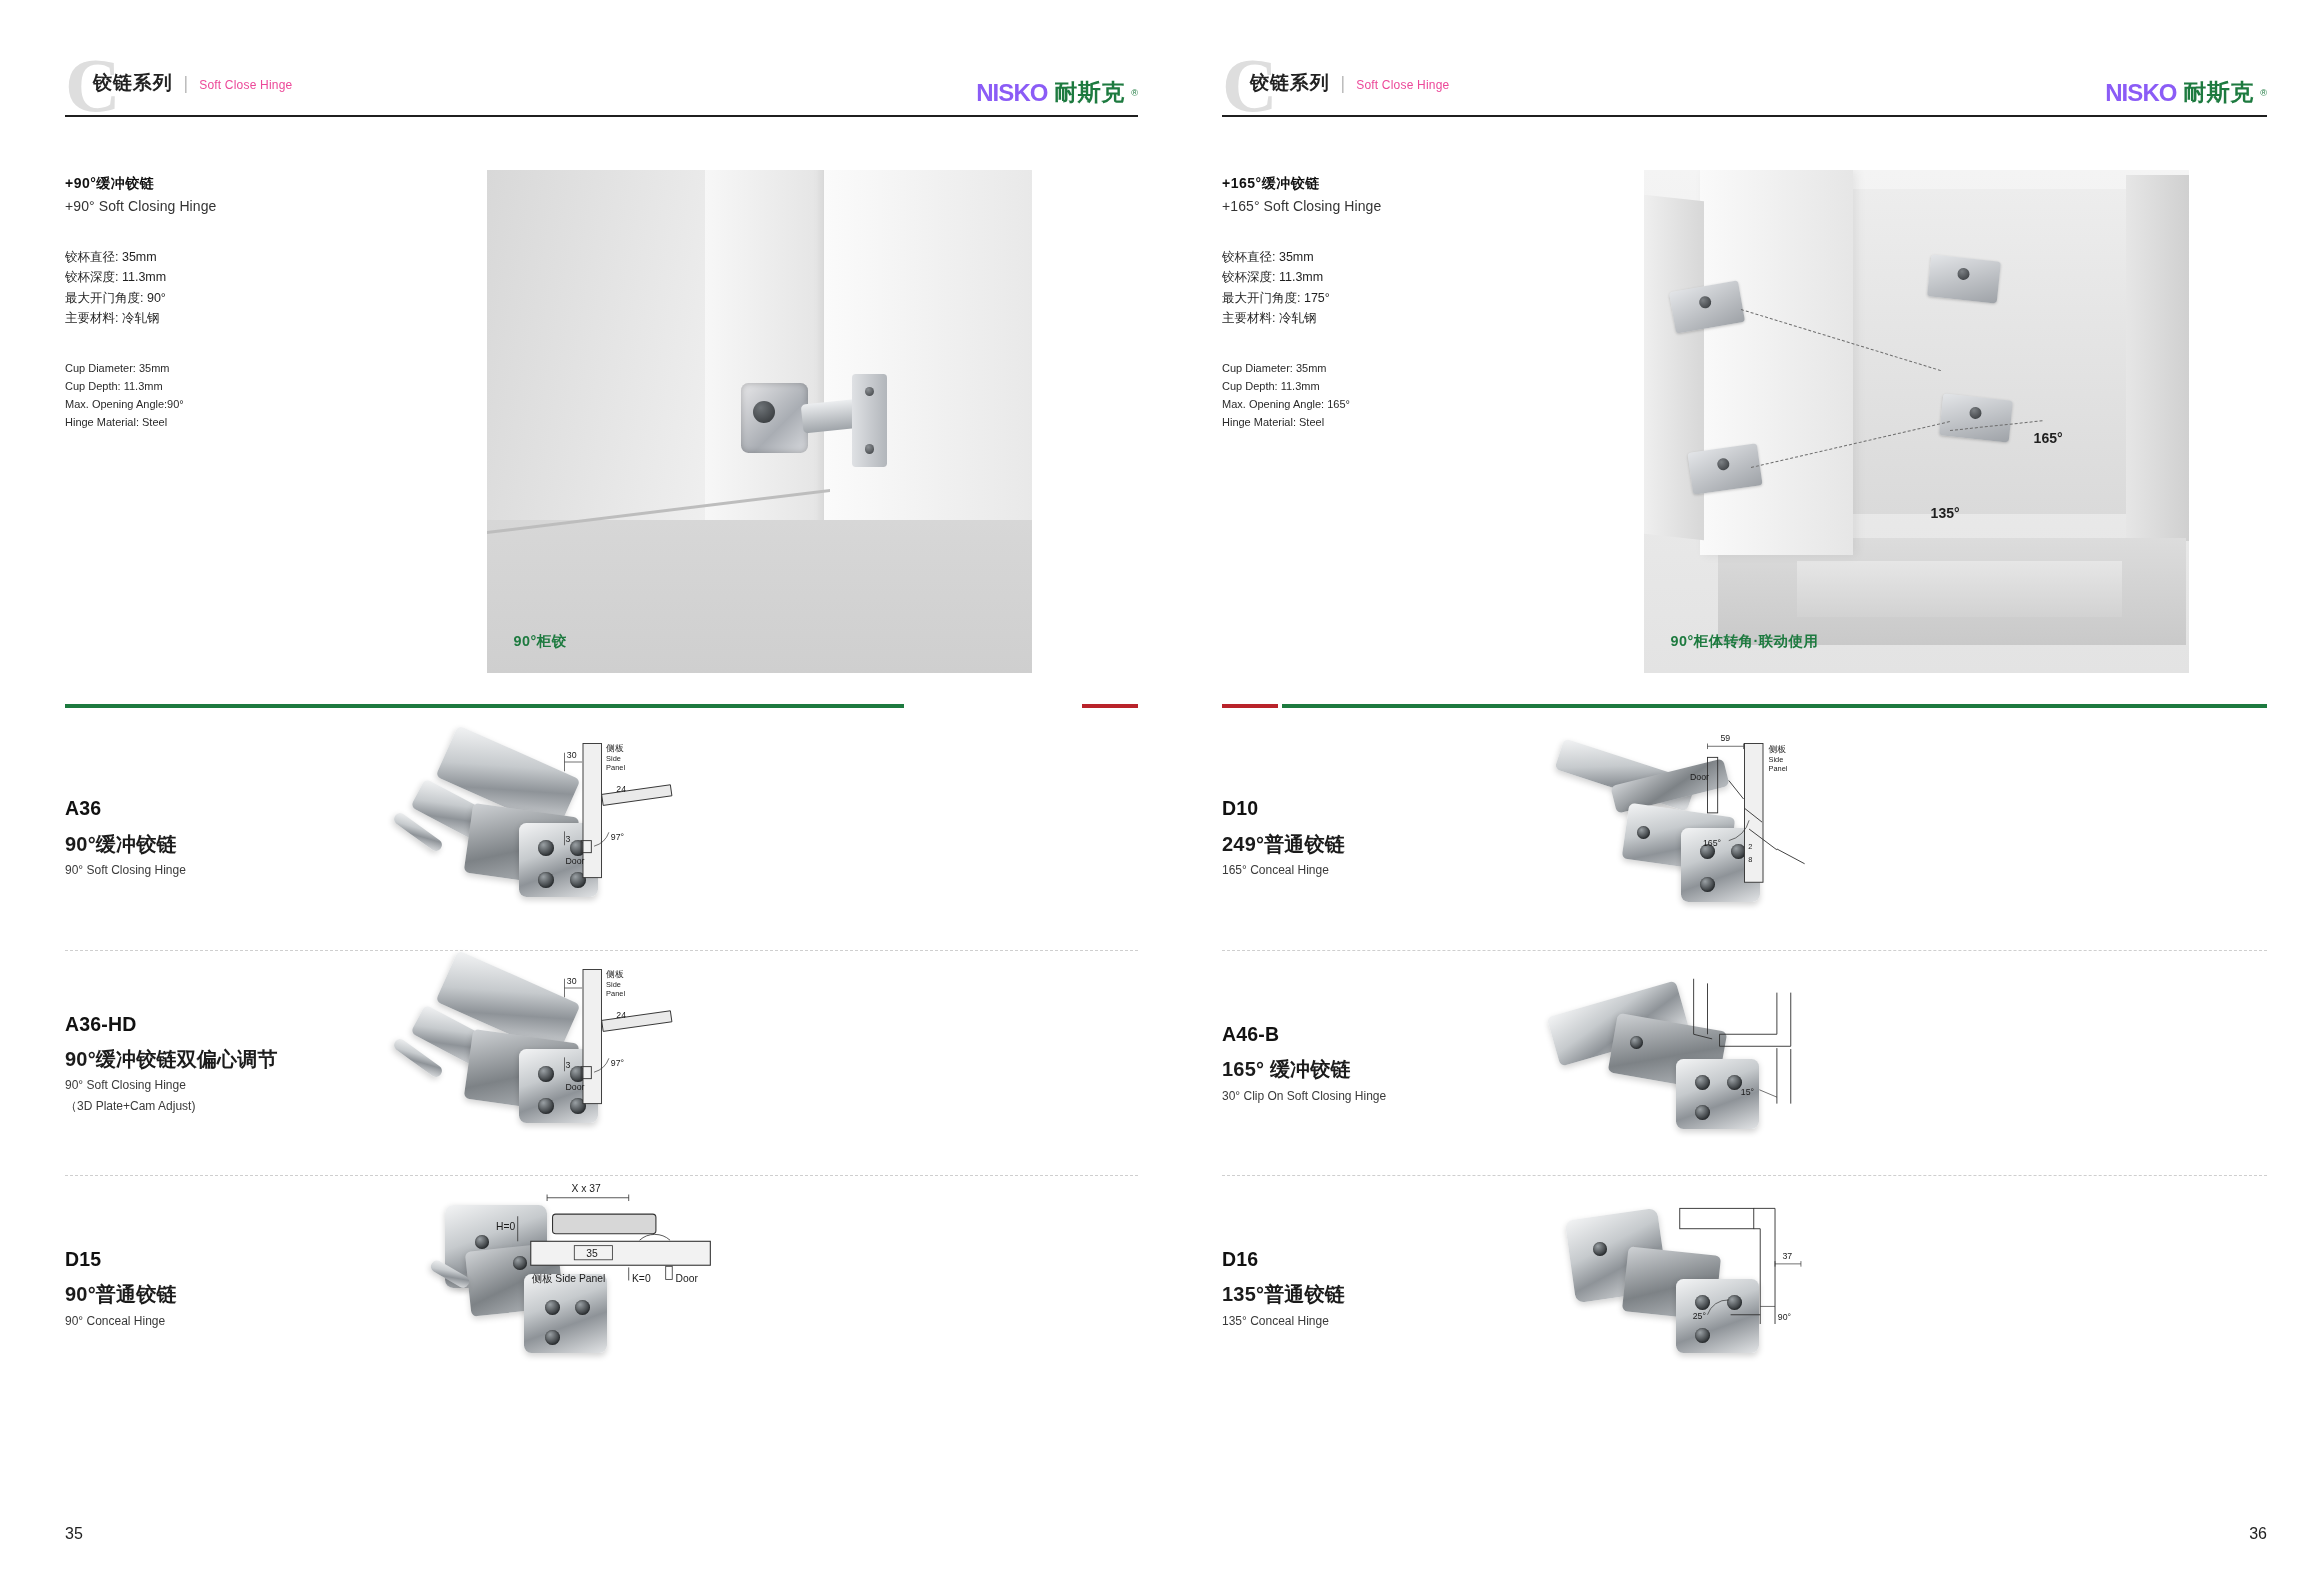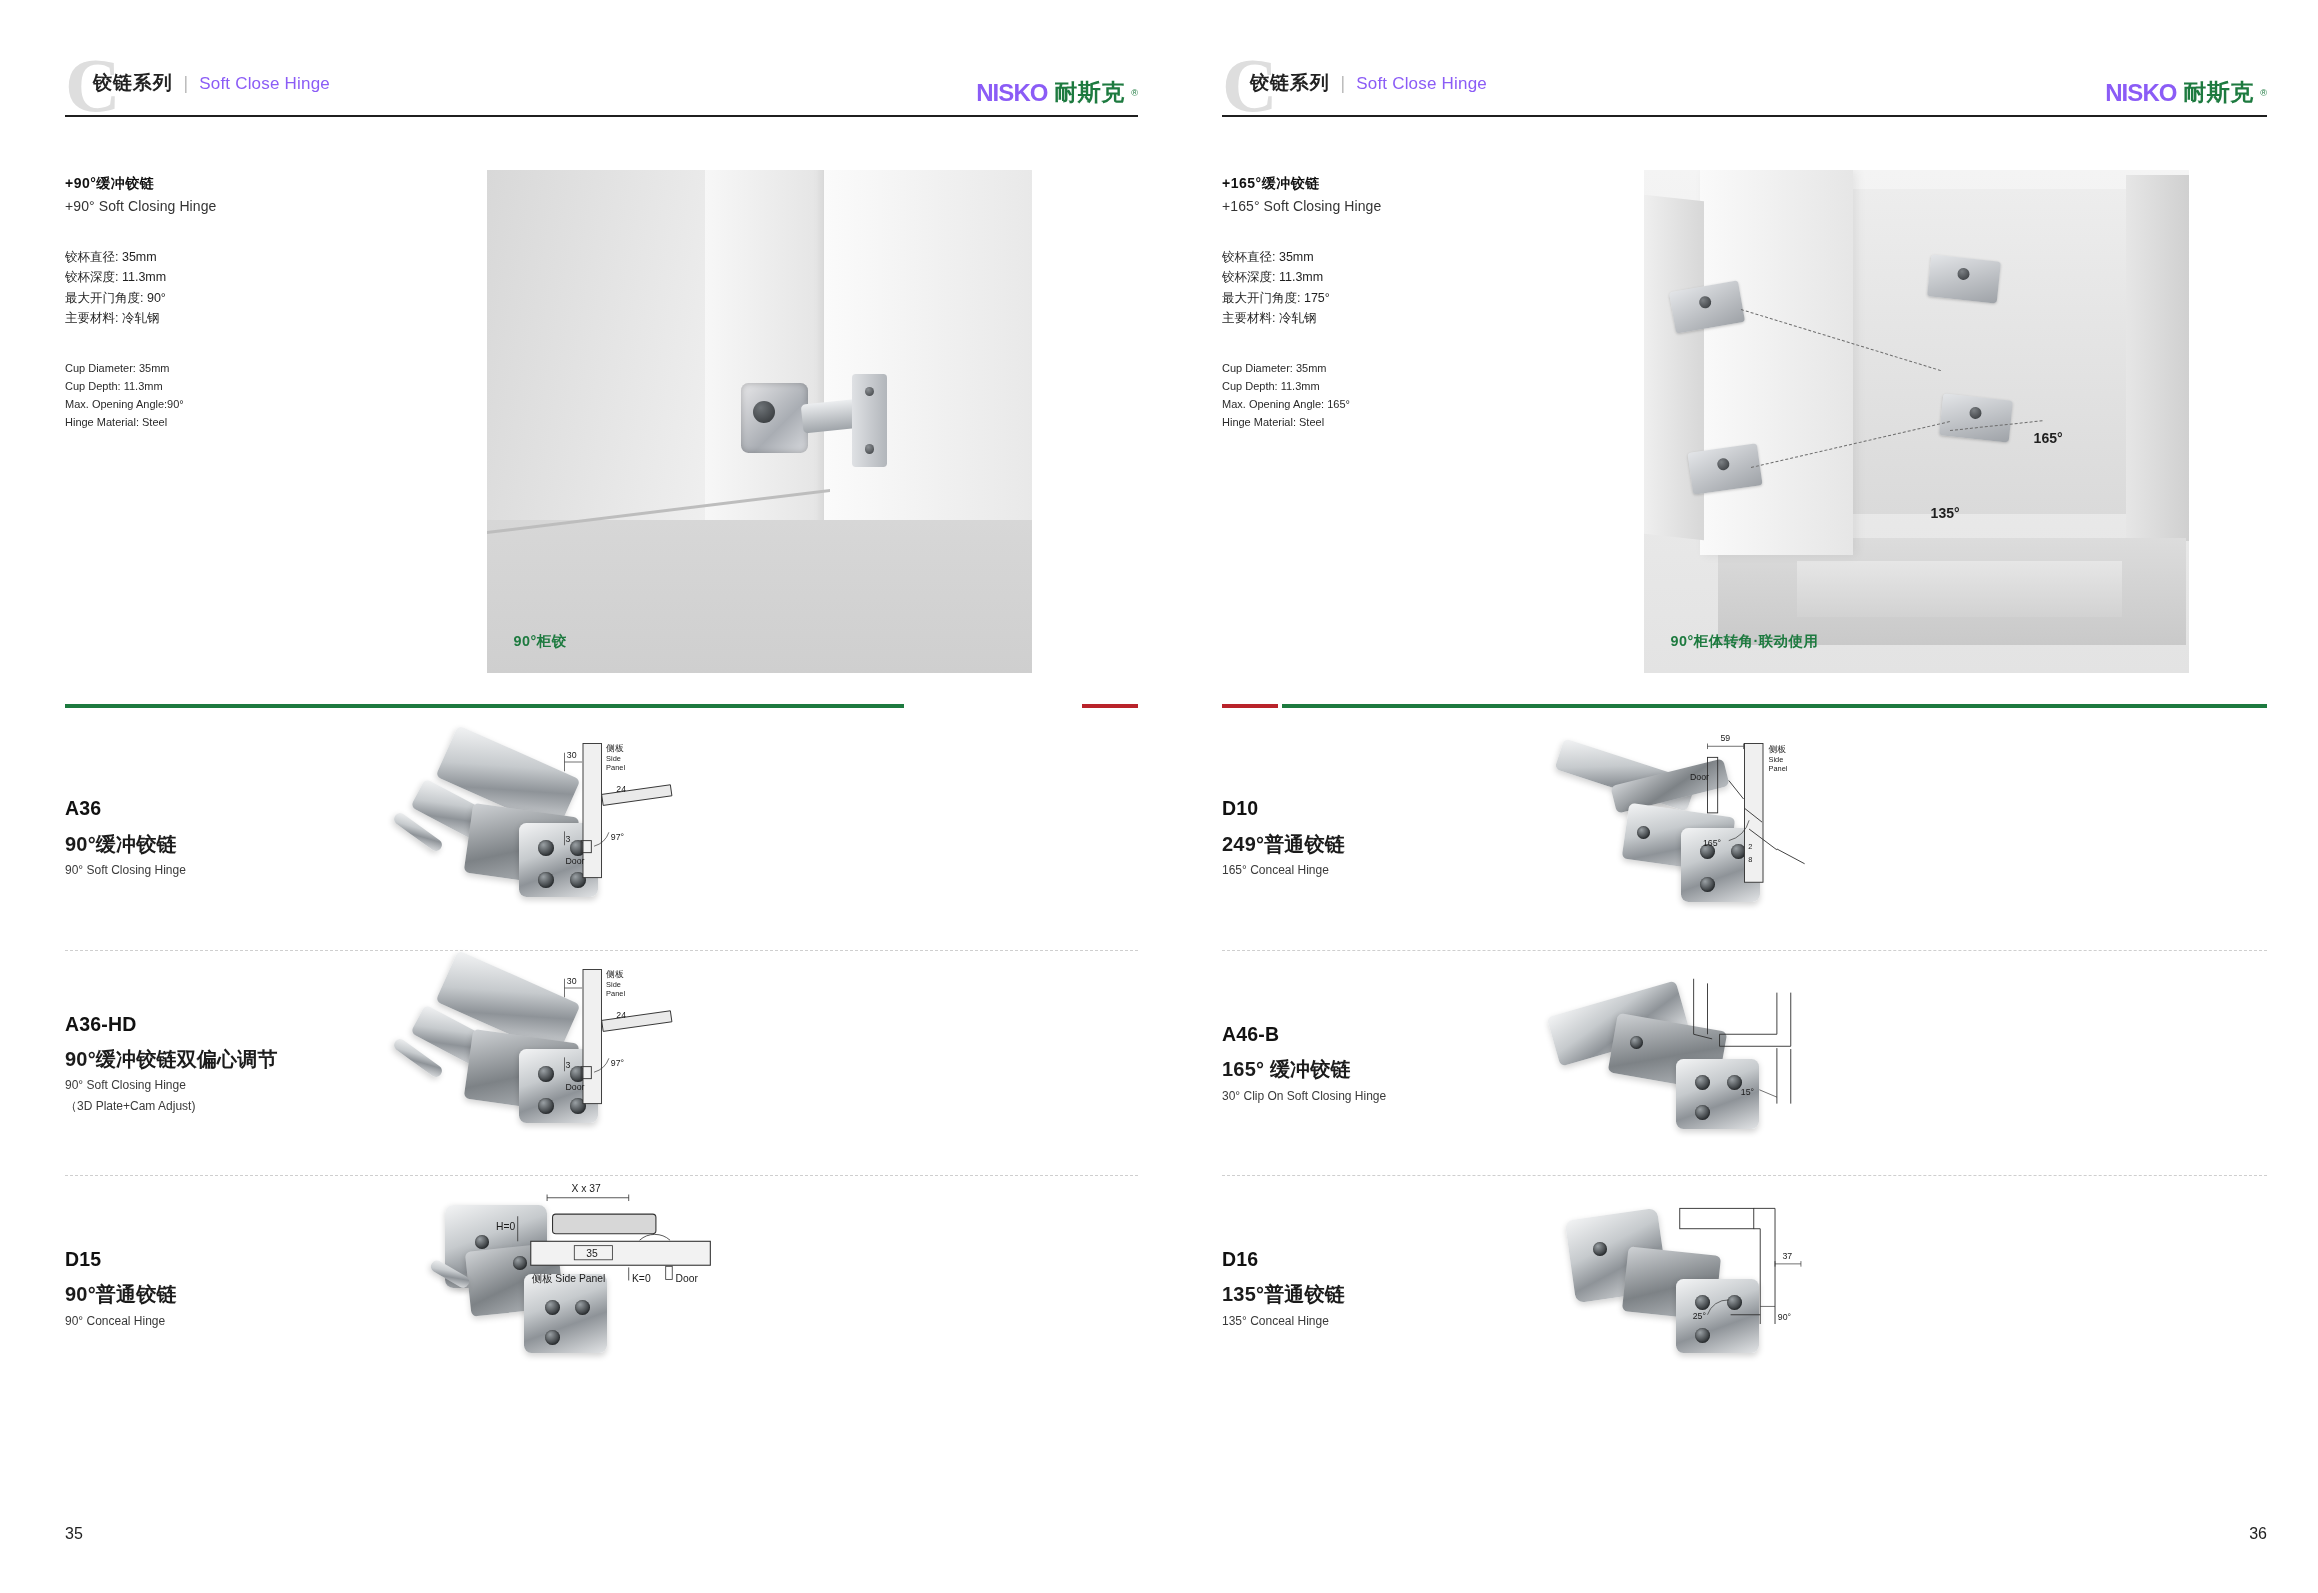--- a/index.html
+++ b/index.html
@@ -21,21 +21,21 @@
     position: absolute; left: 0; top: 4.6px;
     font-size: 77px; line-height: 1; font-weight: 700;
     color: #dedede; font-family: "Liberation Serif", serif;
   }
   .hdr-titles {
     position: absolute; left: 28px; top: 28px;
     display: flex; align-items: baseline; gap: 11px;
   }
   .hdr-cn { font-size: 19px; font-weight: 700; letter-spacing: 0.9px; color: #222; }
   .hdr-sep { color: #b9b9b9; font-size: 17.6px; font-weight: 300; }
-  .hdr-en { font-size: 17px; color: #8b5cf6; letter-spacing: 0.2px; }
+  .hdr-en { font-size: 12px; color: #ec4899; letter-spacing: 0.2px; }
   .hdr-rule { position: absolute; left: 0; right: 0; bottom: 18.5px; height: 1.4px; background: #1f1f1f; }
   .brand {
     position: absolute; right: 0; bottom: 27px;
     display: flex; align-items: center; gap: 6.5px;
   }
   .brand-mark {
     font-size: 24px; font-weight: 700; letter-spacing: -0.9px;
     color: #8b5cf6; font-family: "Liberation Sans", sans-serif;
   }
   .brand-cn { font-size: 23px; font-weight: 700; color: #1d7a3f; letter-spacing: 0.5px; }

